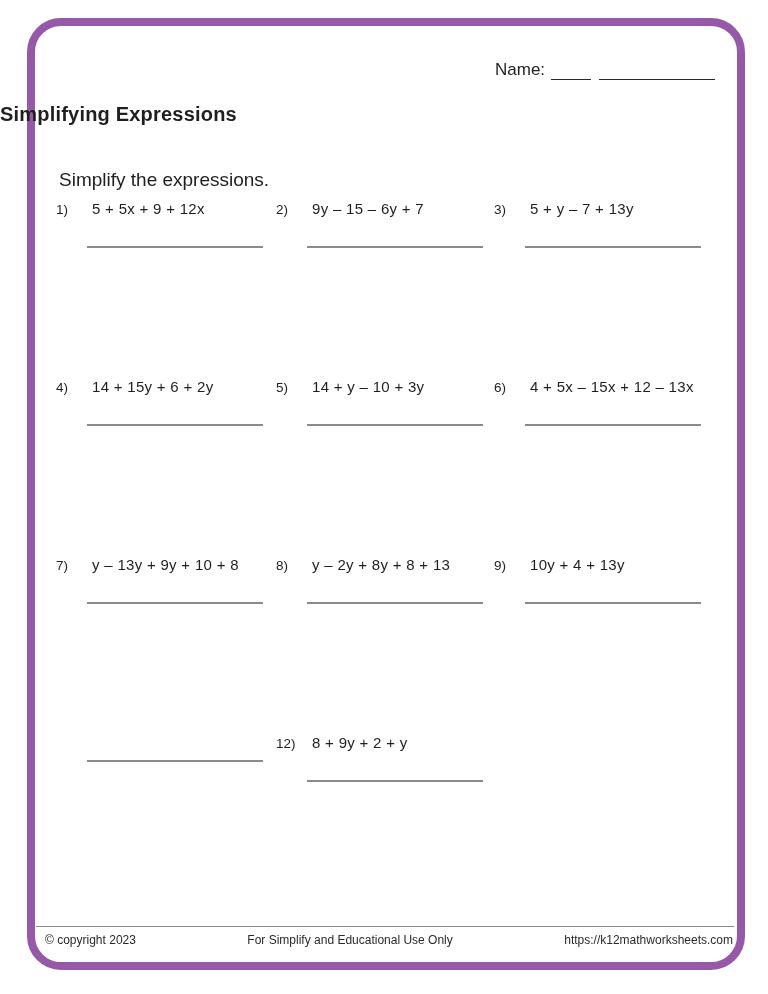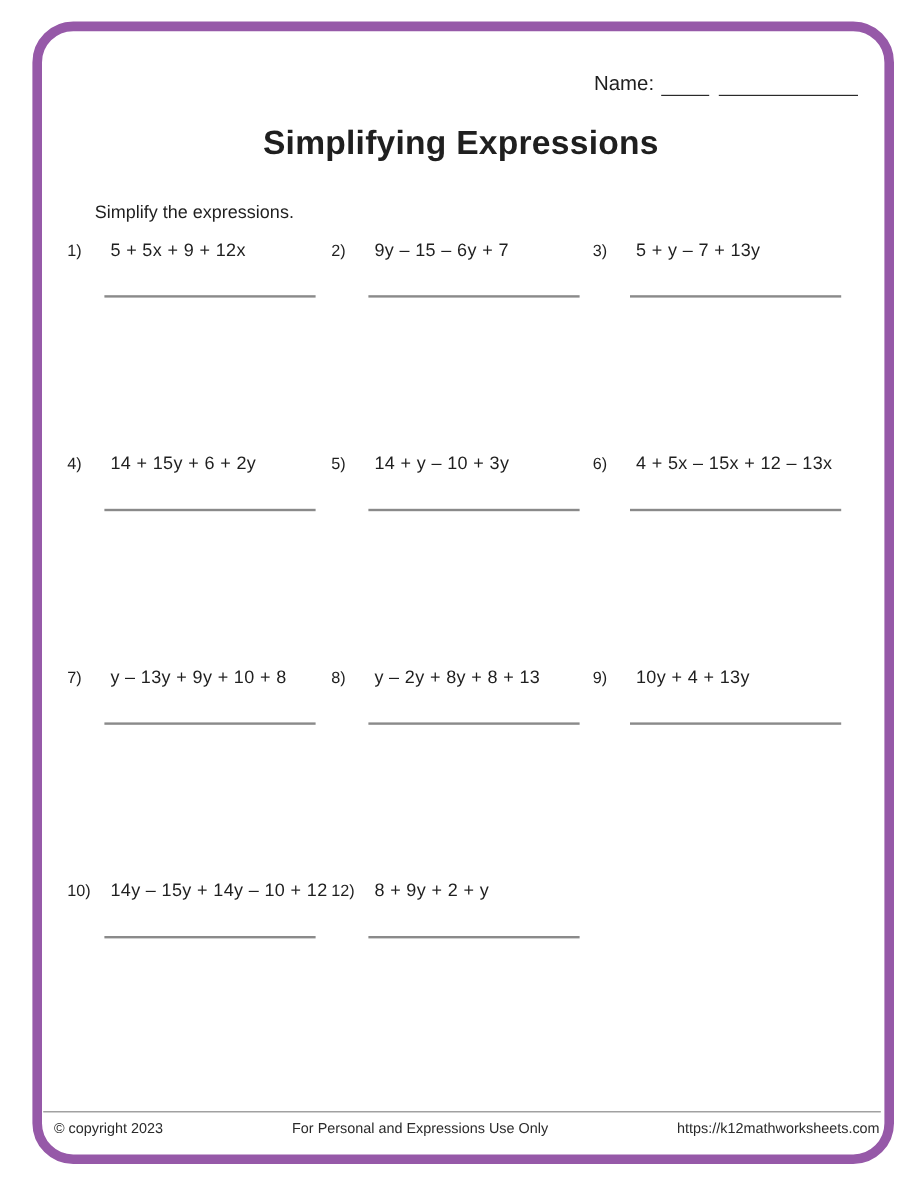--- a/index.html
+++ b/index.html
@@ -47,31 +47,30 @@
     display: inline-block;
     width: 116px;
     height: 16px;
     border-bottom: 1.6px solid #2a2a2a;
   }
   .title {
     position: absolute;
     top: 103px;
     left: 0;
     width: 768px;
-    text-align: center;
-    font-size: 28px;
+    text-align: left;
+    font-size: 20px;
     font-weight: bold;
     letter-spacing: 0.2px;
   }
   .instruction {
     position: absolute;
     top: 169px;
     left: 59px;
-    font-size: 15px;
-    margin-left: 20px;
+    font-size: 19px;
   }
   .problems {
     position: absolute;
     top: 196px;
     left: 56px;
     width: 652px;
     display: grid;
     grid-template-columns: 220px 218px 214px;
     grid-auto-rows: 178px;
   }
@@ -204,36 +203,32 @@
 
   <div class="problem">
     <div class="prow">
       <span class="pnum">9)</span>
       <span class="pexpr">10y + 4 + 13y</span>
     </div>
     <div class="answer-line"></div>
   </div>
 
   <div class="problem">
-    <div class="prow">
-      <span class="pnum">10)</span>
-      <span class="pexpr">14y – 15y + 14y – 10 + 12</span>
-    </div>
     <div class="answer-line"></div>
   </div>
 
 
   <div class="problem">
     <div class="prow">
       <span class="pnum">12)</span>
       <span class="pexpr">8 + 9y + 2 + y</span>
     </div>
     <div class="answer-line"></div>
   </div>
 </div>
 
   <div class="footer-rule"></div>
   <div class="footer">
     <span class="left">© copyright 2023</span>
-    <span class="center">For Personal and Expressions Use Only</span>
+    <span class="center">For Simplify and Educational Use Only</span>
     <span class="right">https://k12mathworksheets.com</span>
   </div>
 </div>
 
 </body></html>

